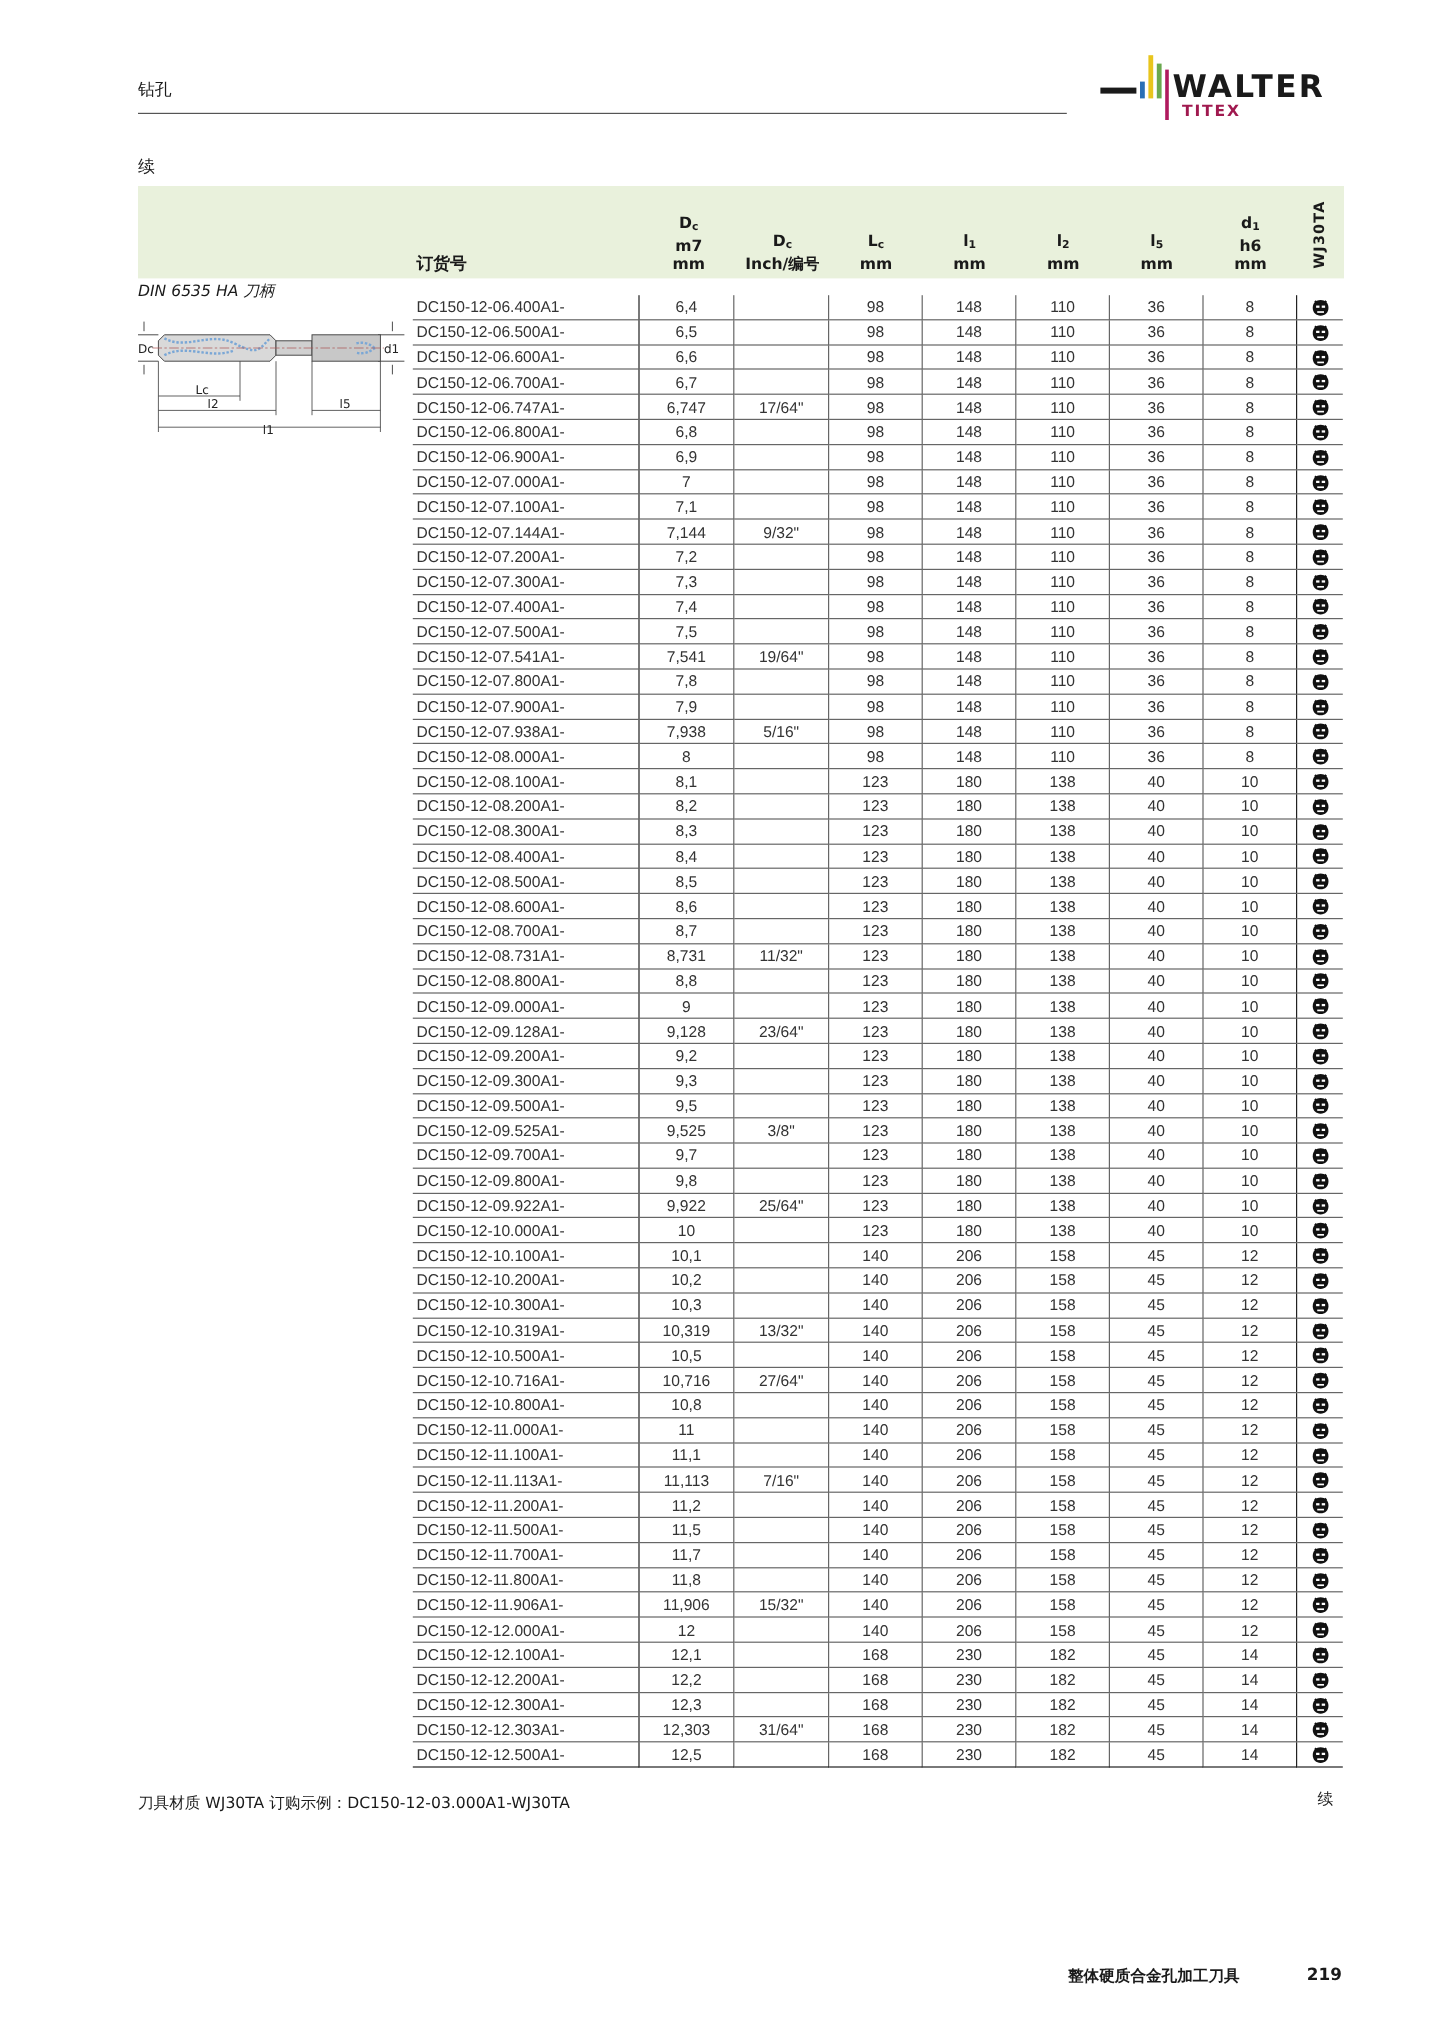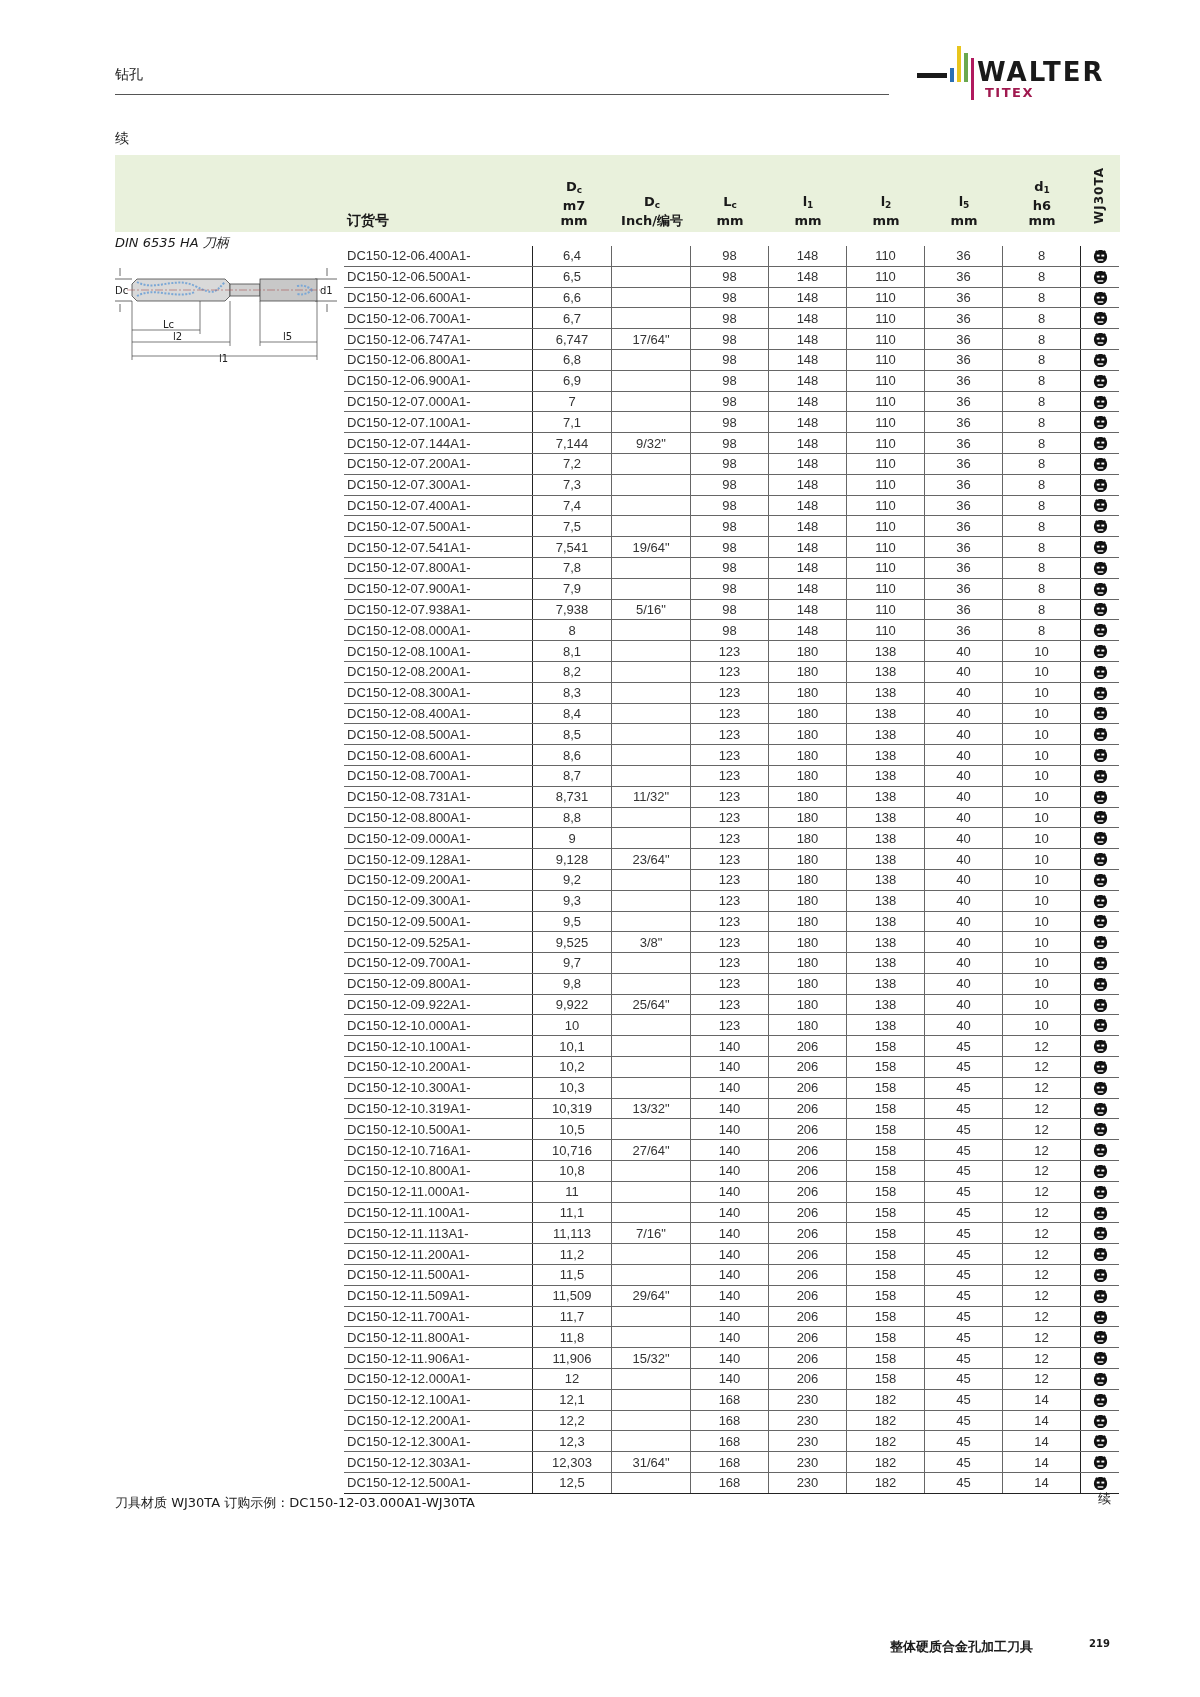--- a/index.html
+++ b/index.html
@@ -21,21 +21,21 @@
   table.data td.dc { width:78px; }
   table.data td.inch { width:78px; }
   table.data td.n { width:77px; }
   table.data td.d1 { width:77px; border-right:1.5px solid #222; }
   table.data td.ic { width:38px; border-right:none; }
   table.data tr:last-child td { border-bottom:1.5px solid #222; }
   .avail { display:inline-block; width:15px; height:15px; vertical-align:middle; }
   .footnote { position:absolute; left:115px; top:1494px; font-size:13px; }
   .cont-right { position:absolute; left:1098px; top:1490px; font-size:13px; }
   .footer-title { position:absolute; left:890px; top:1638px; font-size:13px; font-weight:bold; }
-  .footer-page { position:absolute; left:1089px; top:1638px; font-size:10px; font-weight:bold; }
+  .footer-page { position:absolute; left:1089px; top:1638px; font-size:14px; font-weight:bold; }
 </style>
 </head>
 <body>
 
 <div class="section-title">钻孔</div>
 <div class="header-rule"></div>
 
 <svg class="logo" viewBox="0 0 205 56">
   <rect x="2" y="29" width="30" height="5" fill="#1a1a1a"></rect>
   <rect x="35" y="24" width="4" height="14" fill="#2a6fb5"></rect>
@@ -1067,39 +1067,20 @@
       <svg class="avail" viewBox="0 0 16 16">
         <path d="M8,1 C12,1 15,3.5 15,8 C15,12.5 12,15 8,15 C4,15 1,12.5 1,8 C1,3.5 4,1 8,1 Z" fill="#111"></path>
         <path d="M3,2 L5,4 M13,2 L11,4" stroke="#111" stroke-width="2"></path>
         <rect x="4" y="6" width="3" height="2" fill="#fff"></rect>
         <rect x="9" y="6" width="3" height="2" fill="#fff"></rect>
         <rect x="5" y="11" width="6" height="1.5" fill="#fff"></rect>
       </svg>
     </td>
   </tr>
       <tr>
-    <td class="code">DC150-12-11.509A1-</td>
-    <td class="dc">11,509</td>
-    <td class="inch">29/64"</td>
-    <td class="n">140</td>
-    <td class="n">206</td>
-    <td class="n">158</td>
-    <td class="n">45</td>
-    <td class="d1">12</td>
-    <td class="ic">
-      <svg class="avail" viewBox="0 0 16 16">
-        <path d="M8,1 C12,1 15,3.5 15,8 C15,12.5 12,15 8,15 C4,15 1,12.5 1,8 C1,3.5 4,1 8,1 Z" fill="#111"></path>
-        <path d="M3,2 L5,4 M13,2 L11,4" stroke="#111" stroke-width="2"></path>
-        <rect x="4" y="6" width="3" height="2" fill="#fff"></rect>
-        <rect x="9" y="6" width="3" height="2" fill="#fff"></rect>
-        <rect x="5" y="11" width="6" height="1.5" fill="#fff"></rect>
-      </svg>
-    </td>
-  </tr>
-      <tr>
     <td class="code">DC150-12-11.700A1-</td>
     <td class="dc">11,7</td>
     <td class="inch"></td>
     <td class="n">140</td>
     <td class="n">206</td>
     <td class="n">158</td>
     <td class="n">45</td>
     <td class="d1">12</td>
     <td class="ic">
       <svg class="avail" viewBox="0 0 16 16">

